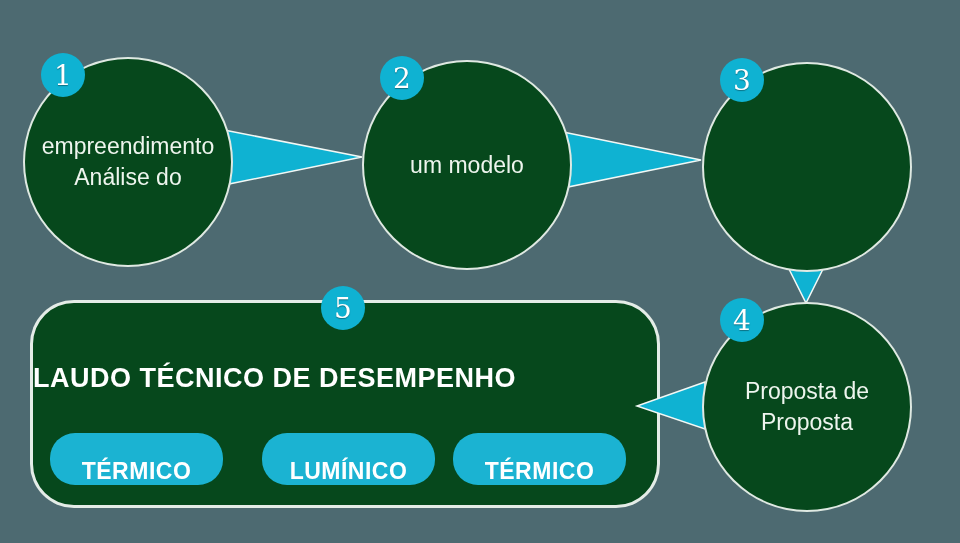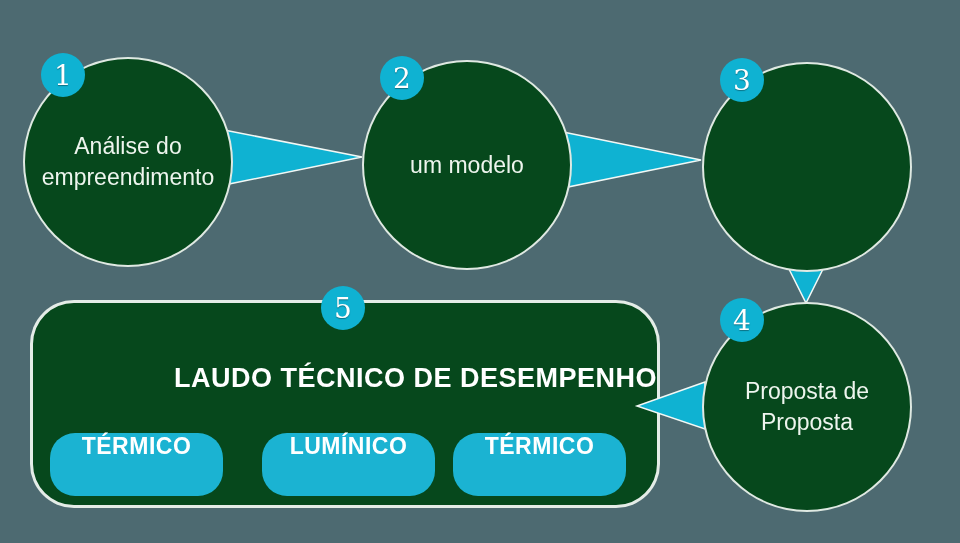--- a/index.html
+++ b/index.html
@@ -77,36 +77,36 @@
   .report-box .num-badge {
     left: 50%;
     margin-left: -24px;
     top: -17px;
   }
   .report-title {
     position: absolute;
     left: 0;
     right: 0;
     top: 60px;
-    text-align: right;
+    text-align: left;
     color: #ffffff;
     font-size: 27px;
     font-weight: bold;
     letter-spacing: 0.5px;
     white-space: nowrap;
   }
   .report-pill {
     position: absolute;
     top: 130px;
     width: 173px;
-    height: 63px;
+    height: 52px;
     border-radius: 25px;
     background: #1bb3d2;
     display: flex;
-    align-items: flex-start;
+    align-items: flex-end;
     justify-content: center;
     color: #ffffff;
     font-size: 23px;
     font-weight: bold;
     letter-spacing: 0.5px;
   }
   .pill-0 { left: 17px;  }
   .pill-1 { left: 229px; }
   .pill-2 { left: 420px; }
 </style>
@@ -135,22 +135,22 @@
     <polygon points="224,130 362,157 224,185" fill="#0fb2d2" stroke="#f2f8f5" stroke-width="1.5"></polygon>
     <polygon points="563,132 701,160 563,188" fill="#0fb2d2" stroke="#f2f8f5" stroke-width="1.5"></polygon>
     <polygon points="789,269 823,269 806,303" fill="#0fb2d2" stroke="#f2f8f5" stroke-width="1.5"></polygon>
     <polygon points="705,382 637,406 705,429" fill="#0fb2d2" stroke="#f2f8f5" stroke-width="1.5"></polygon>
   </svg>
 
   <div class="step-circle circle-1">
     <div class="num-badge">
       <span>1</span>
     </div>
+    <div class="label-line">empreendimento</div>
     <div class="label-line">Análise do</div>
-    <div class="label-line">empreendimento</div>
   </div>
 
   <div class="step-circle circle-2">
     <div class="num-badge">
       <span>2</span>
     </div>
     <div class="label-line">um modelo</div>
   </div>
 
   <div class="step-circle circle-3">

